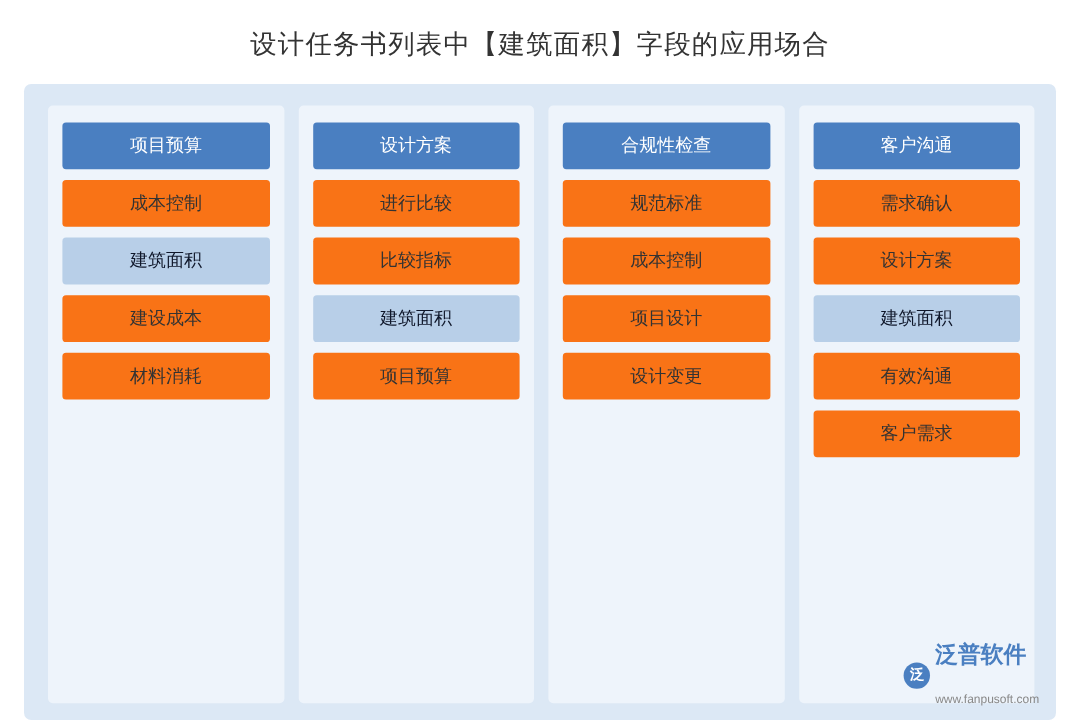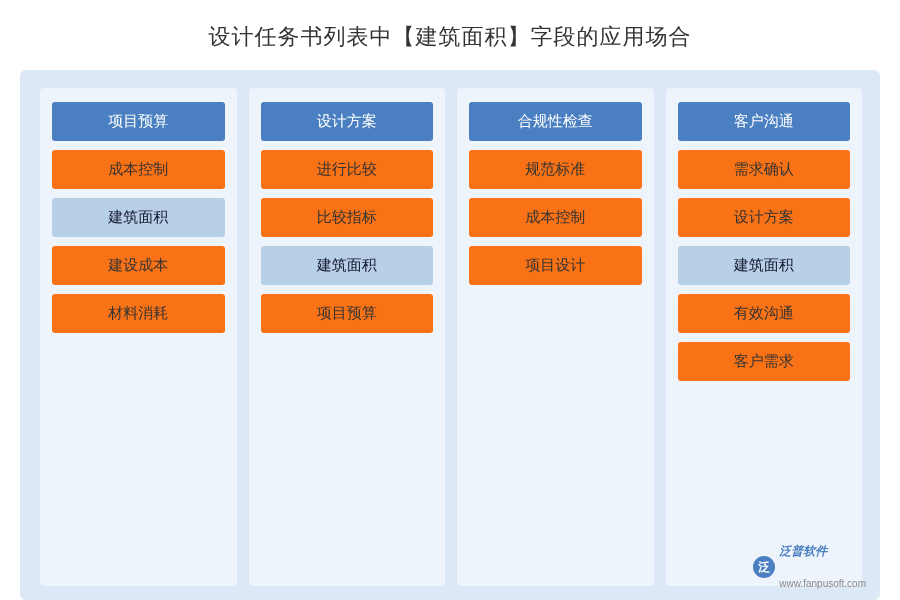--- a/index.html
+++ b/index.html
@@ -95,23 +95,22 @@
 
     .watermark-text {
       display: flex;
       flex-direction: column;
       font-size: 11px;
       color: #4a7fc1;
       line-height: 1.3;
     }
 
     .watermark-text .top {
-      font-size: 12px;
+      font-size: 19px;
       font-weight: bold;
-      font-style: italic;
     }
 
     .watermark-text .bottom {
       font-size: 10px;
       color: #888;
       margin-top: 17px;
     }
   </style>
 </head>
 <body>
@@ -132,20 +131,21 @@
       <div class="cell cell-normal">进行比较</div>
       <div class="cell cell-normal">比较指标</div>
       <div class="cell cell-highlight">建筑面积</div>
       <div class="cell cell-normal">项目预算</div>
     </div>
     <div class="column">
       <div class="cell cell-header">合规性检查</div>
       <div class="cell cell-normal">规范标准</div>
       <div class="cell cell-normal">成本控制</div>
       <div class="cell cell-normal">项目设计</div>
+      <div class="cell cell-normal">设计变更</div>
     </div>
     <div class="column">
       <div class="cell cell-header">客户沟通</div>
       <div class="cell cell-normal">需求确认</div>
       <div class="cell cell-normal">设计方案</div>
       <div class="cell cell-highlight">建筑面积</div>
       <div class="cell cell-normal">有效沟通</div>
       <div class="cell cell-normal">客户需求</div>
     </div>
     <div class="watermark">

